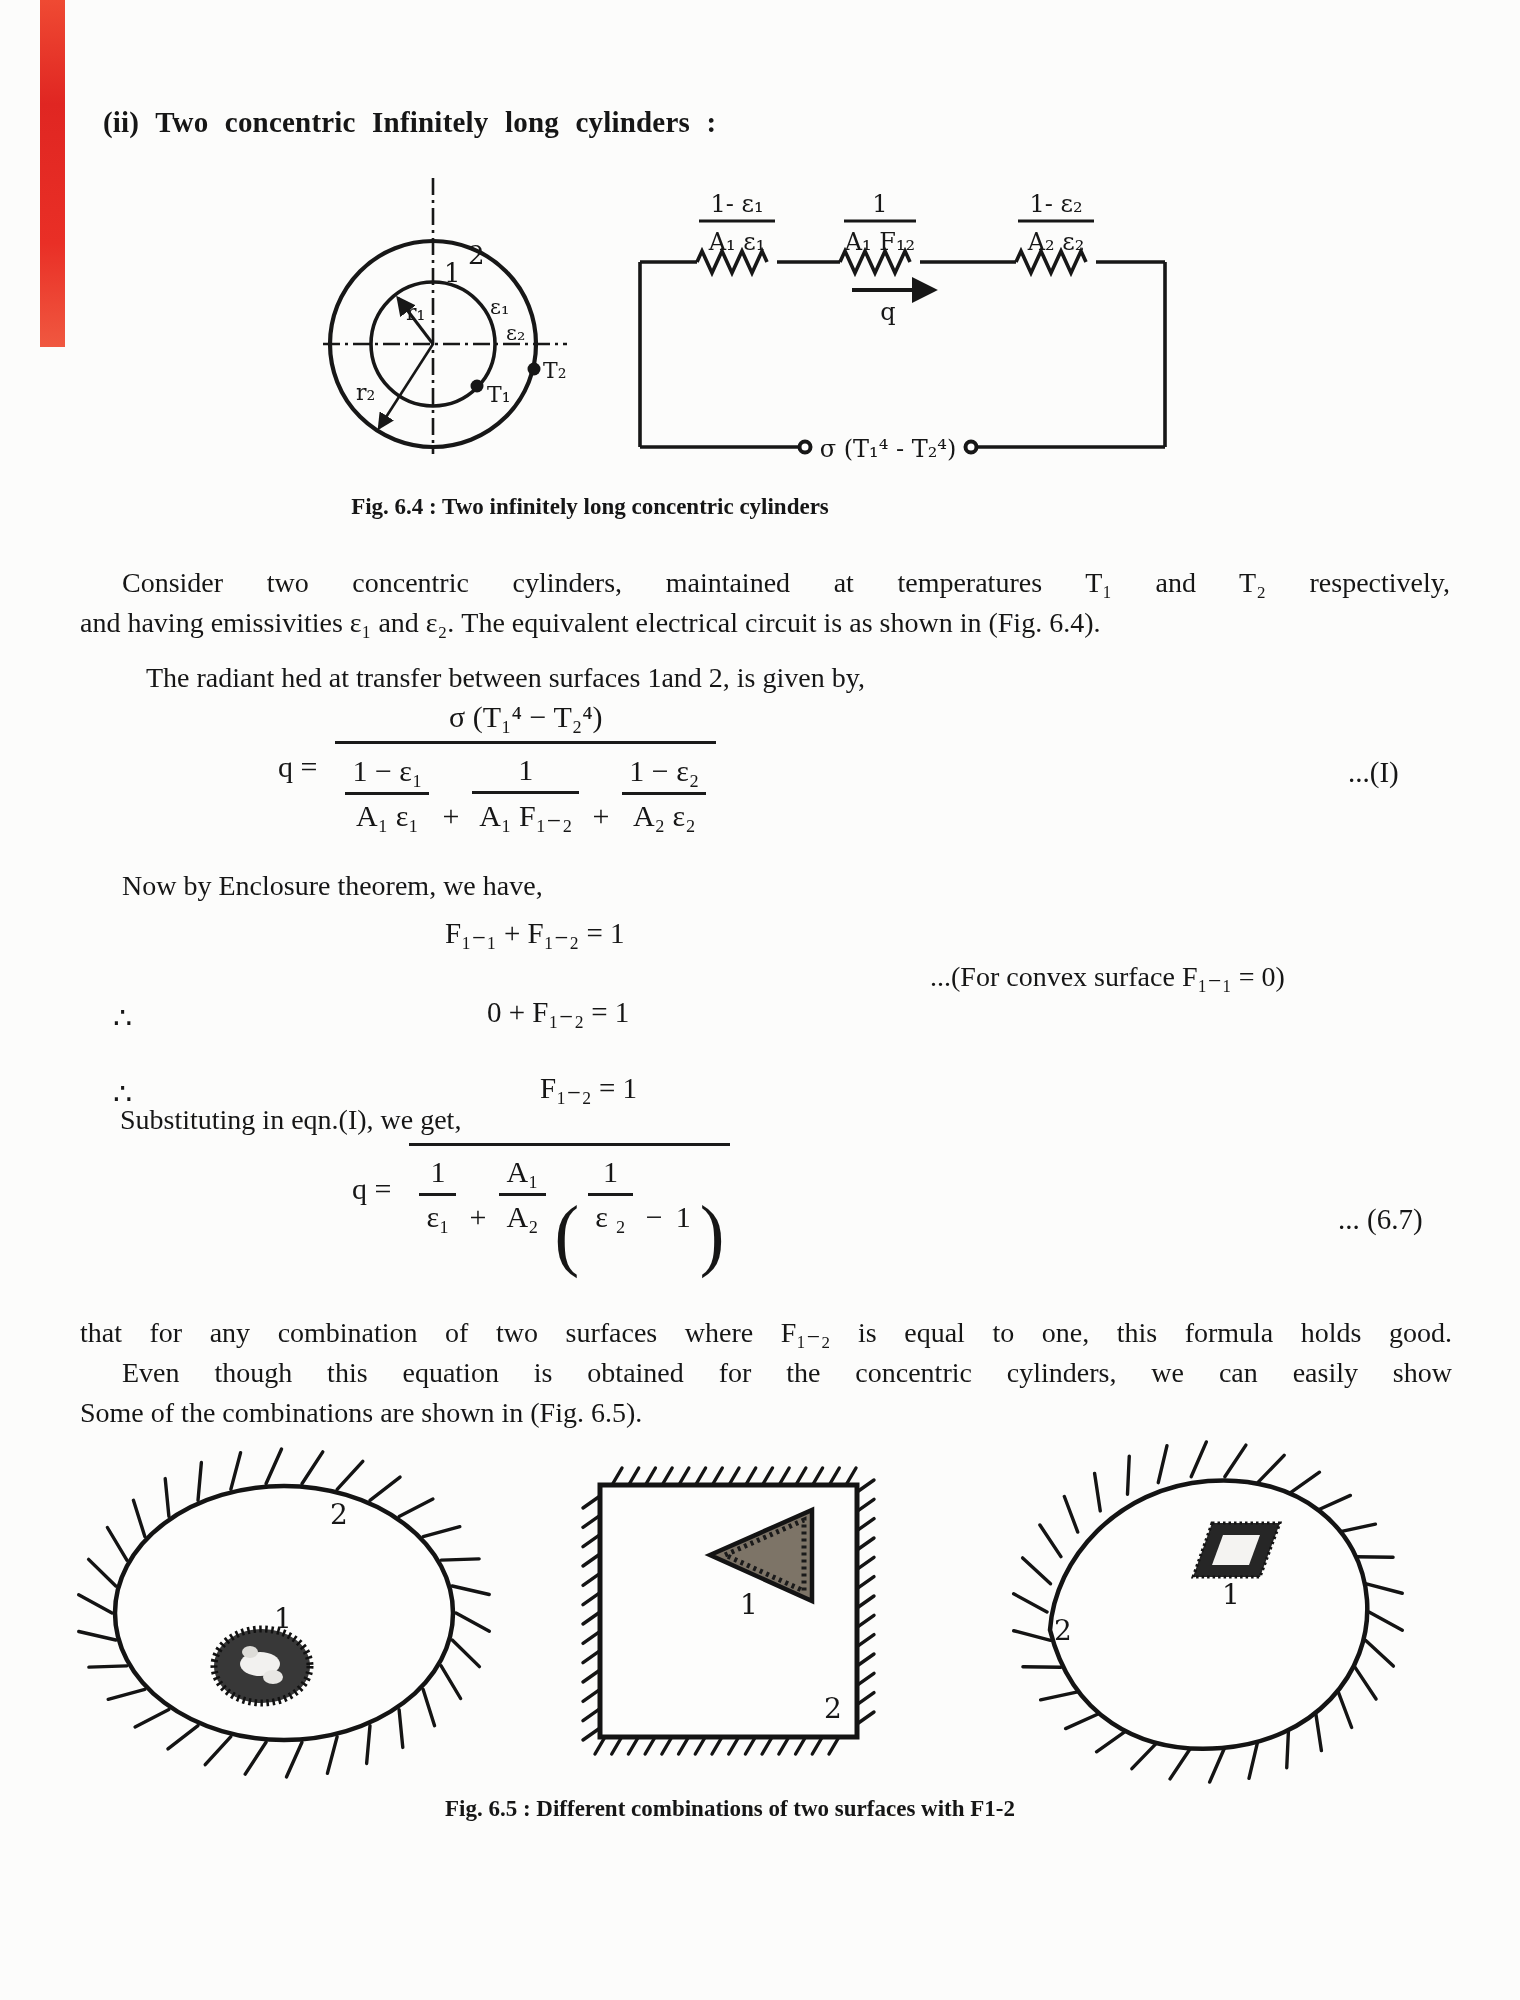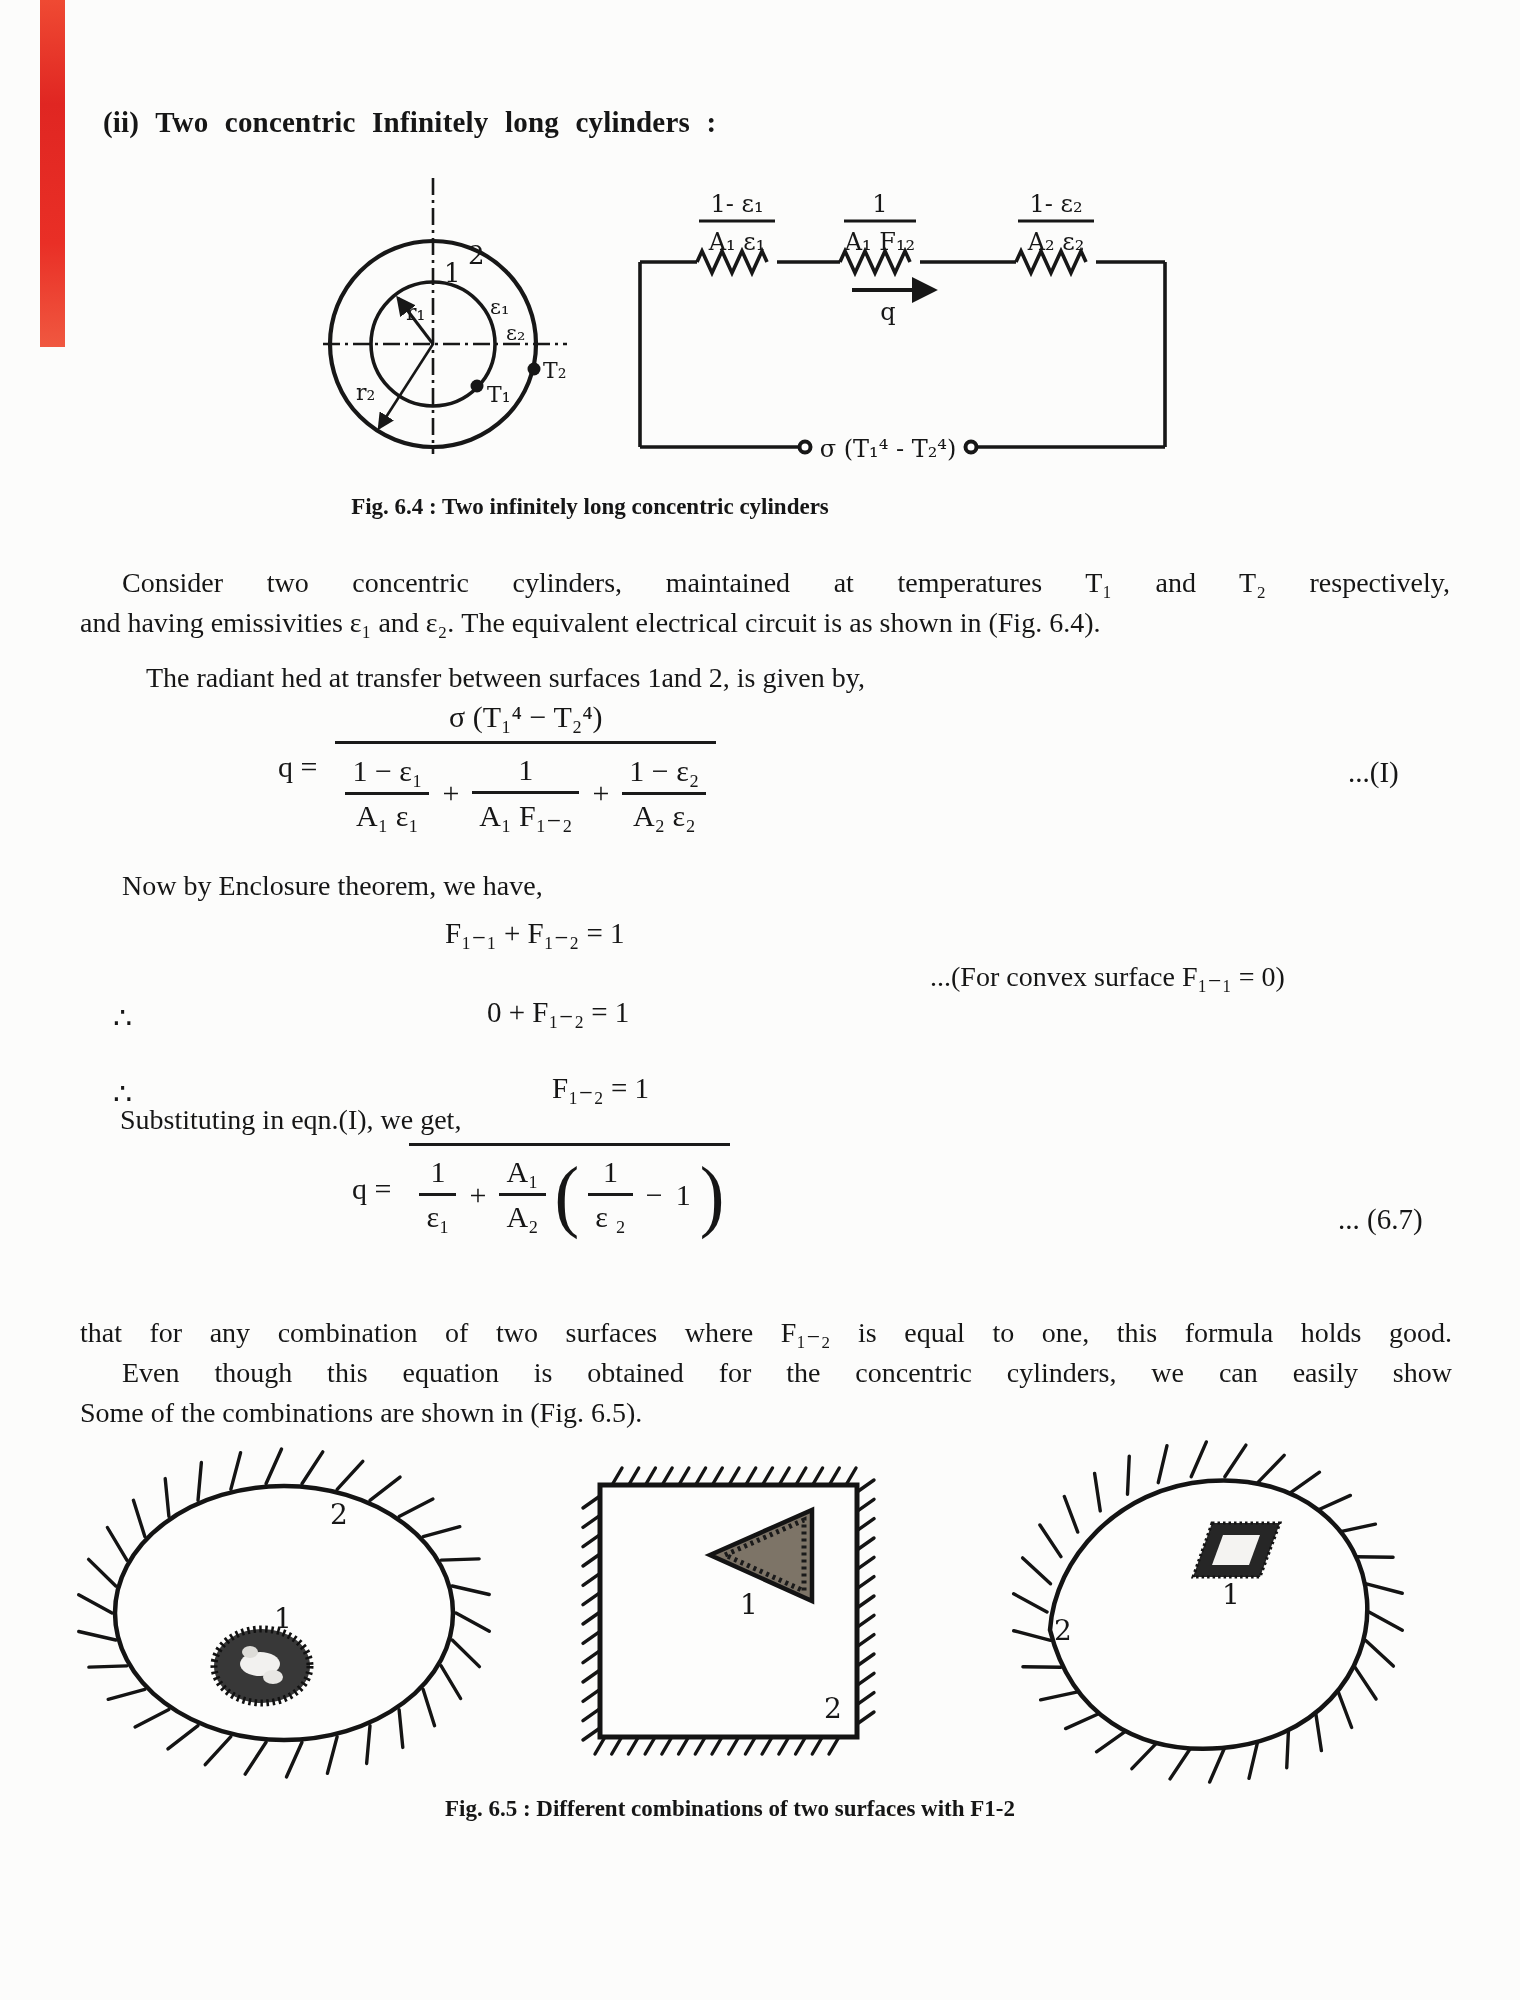--- a/index.html
+++ b/index.html
@@ -21,34 +21,34 @@
   .jline{text-align:justify;text-align-last:justify;}
   #para1{left:80px;top:563px;width:1370px;}
   #para1 .indent{padding-left:42px;}
   #para2{left:122px;top:658px;width:1250px;margin-left:24px;}
   #para3{left:80px;top:1313px;width:1372px;}
   .eqtext{font-size:29px;}
   .eqrow{display:flex;align-items:center;gap:18px;font-size:30px;}
   .frac{display:inline-block;text-align:center;}
   .frac>.fn{display:block;padding:0 16px 7px;}
   .frac>.fd{display:block;border-top:3px solid #1a1a1a;padding:9px 10px 0;}
-  .fdrow{display:flex;align-items:center;justify-content:center;gap:13px;}
+  .fdrow{display:flex;align-items:flex-end;justify-content:center;gap:13px;}
   .sfrac{display:inline-block;text-align:center;}
   .sfrac>.sn{display:block;padding:0 7px 4px;}
   .sfrac>.sd{display:block;border-top:3px solid #1a1a1a;padding:4px 7px 0;}
   .bigp{font-size:74px;font-weight:400;line-height:0;transform:scaleY(1.08);margin:0 -4px;}
   #eq1{left:278px;top:700px;}
   #eq1-tag{left:1348px;top:756px;}
   #enc-intro{left:122px;top:866px;}
   #enc-a{left:445px;top:916px;}
   #tf1{left:113px;top:1000px;font-size:30px;}
   #enc-b{left:487px;top:995px;}
   #enc-note{left:930px;top:960px;font-size:28px;}
   #tf2{left:113px;top:1076px;font-size:30px;}
-  #enc-c{left:552px;top:1071px;}
+  #enc-c{left:540px;top:1071px;}
   #subst{left:120px;top:1100px;}
   #eq2{left:352px;top:1143px;}
   #eq2-tag{left:1338px;top:1203px;}
 </style>
 </head>
 <body>
 
 <div class="abs" id="red-bar"></div>
 
 <div class="abs" id="heading">(ii)  Two concentric Infinitely long cylinders :</div>

